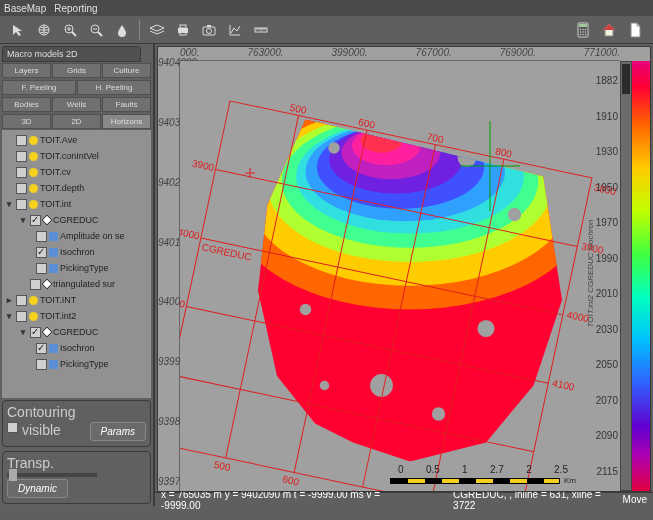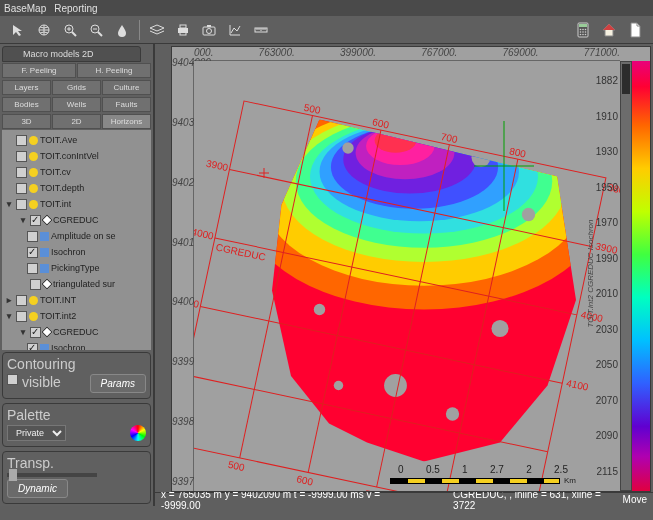--- a/index.html
+++ b/index.html
@@ -10,48 +10,48 @@
 
 .toolbar { height: 28px; background: #5f5f5f; border-bottom: 1px solid #3a3a3a; display: flex; align-items: center; padding: 2px 6px; gap: 2px; }
 .tool-btn { width: 24px; height: 22px; background: #5f5f5f; border: none; display: flex; align-items: center; justify-content: center; cursor: pointer; }
 .tool-sep { width: 1px; height: 20px; background: #888; margin: 0 3px; }
 .tool-right { margin-left: auto; display: flex; gap: 2px; }
 
 .main { display: flex; height: 462px; }
 
 .sidebar { width: 155px; background: #606060; border-right: 2px solid #3a3a3a; display: flex; flex-direction: column; }
 
-.panel-header { background: #505050; padding: 2px 20px; font-size: 9px; color: #ddd; border: 1px solid #3a3a3a; border-radius: 3px 3px 0 0; margin: 2px 12px 0 2px; }
+.panel-header { background: #505050; padding: 2px 4px; font-size: 9px; color: #ddd; border: 1px solid #3a3a3a; border-radius: 3px 3px 0 0; margin: 2px 12px 0 2px; }
 
 .tabs-row { display: flex; gap: 1px; padding: 1px 2px; }
 .tab { flex: 1; background: #707070; padding: 2px 3px; font-size: 8px; text-align: center; border: 1px solid #505050; cursor: pointer; color: #ddd; }
 .tab.active { background: #888; }
 
 .tree { flex: 1; background: #919191; margin: 0 2px; overflow-y: auto; overflow-x: hidden; padding: 2px 0; }
 .tree-row { display: flex; align-items: center; height: 16px; padding: 0 2px; gap: 2px; white-space: nowrap; }
 .tree-row.indent1 { padding-left: 16px; }
-.tree-row.indent2 { padding-left: 13px; }
+.tree-row.indent2 { padding-left: 22px; }
 .expander { width: 10px; height: 10px; display: inline-flex; align-items: center; justify-content: center; cursor: pointer; color: #333; font-size: 9px; font-weight: bold; }
 .chk { width: 11px; height: 11px; background: #d0d0d0; border: 1px solid #555; display: inline-block; cursor: pointer; position: relative; }
 .chk.on::after { content: "✓"; position: absolute; top: -2px; left: 0; font-size: 10px; color: #222; }
 .tree-label { color: #222; font-size: 9px; overflow: hidden; text-overflow: ellipsis; }
 .dot { width: 9px; height: 9px; border-radius: 50%; display: inline-block; background: #f5d020; }
 .diamond { width: 8px; height: 8px; transform: rotate(45deg); background: #fff; border: 1px solid #333; display: inline-block; }
 .blue-icon { width: 9px; height: 9px; background: #5a8fd8; display: inline-block; }
 
 .prop-panel { margin: 2px; border: 1px solid #3a3a3a; border-radius: 4px; padding: 3px 4px; }
 .prop-row { display: flex; align-items: flex-start; gap: 4px; margin: 2px 0; }
 .prop-label { color: #ccc; font-size: 14px; }
 .btn { background: #6a6a6a; border: 1px solid #888; border-radius: 3px; padding: 3px 10px; color: #fff; font-size: 10px; cursor: pointer; font-style: italic; }
 .select { background: #555; border: 1px solid #777; color: #eee; font-size: 9px; padding: 1px 4px; }
 .slider-track { width: 90px; height: 4px; background: #444; position: relative; }
 .slider-thumb { width: 8px; height: 12px; background: #aaa; position: absolute; top: -4px; left: 2px; }
 
 .viewport-wrap { flex: 1; display: flex; flex-direction: column; background: #5f5f5f; }
-.viewport { flex: 1; background: #a0a0a0; position: relative; overflow: hidden; margin: 2px 2px 0 16px; border: 1px solid #3a3a3a; }
+.viewport { flex: 1; background: #a0a0a0; position: relative; overflow: hidden; margin: 2px 2px 0 2px; border: 1px solid #3a3a3a; }
 .axis-top { position: absolute; top: 0; left: 22px; right: 30px; height: 14px; background: #a0a0a0; display: flex; justify-content: space-between; color: #444; font-size: 8px; border-bottom: 1px solid #666; }
 .axis-top span { font-style: italic; }
 .axis-left { position: absolute; top: 14px; bottom: 0; left: 0; width: 22px; background: #a0a0a0; display: flex; flex-direction: column; justify-content: space-between; color: #444; font-size: 8px; border-right: 1px solid #666; }
 .axis-left span { font-style: italic; transform: translateY(-4px); }
 .map-canvas { position: absolute; top: 14px; left: 22px; right: 30px; bottom: 0; background: #a0a0a0; }
 
 .colorbar-area { position: absolute; top: 14px; right: 0; bottom: 0; width: 30px; display: flex; }
 .vscroll { width: 12px; background: #6c6c6c; border: 1px solid #444; position: relative; }
 .vscroll-thumb { position: absolute; top: 2px; left: 1px; right: 1px; height: 30px; background: #2c2c2c; }
 .colorbar { width: 18px; background: linear-gradient(to bottom, #e9007a 0%, #ff0033 6%, #ff6600 15%, #ffcc00 25%, #c0ff00 35%, #40ff40 45%, #00ffc0 55%, #00c0ff 65%, #3060ff 75%, #6000d0 85%, #b000b0 92%, #e00040 100%); }
@@ -175,28 +175,28 @@
           <path d="M2 1 H8 L11 4 V15 H2 Z" fill="#fff" stroke="#888"></path>
           <path d="M8 1 V4 H11" fill="none" stroke="#888"></path>
         </svg>
       </button>
   </div>
 </div>
 
 <div class="main">
   <div class="sidebar">
     <div class="panel-header">Macro models 2D</div>
-    <div class="tabs-row" id="tabrow2">
-        <div class="tab">F. Peeling</div>
-        <div class="tab">H. Peeling</div>
-      </div>
     <div class="tabs-row" id="tabrow1">
         <div class="tab">Layers</div>
         <div class="tab">Grids</div>
         <div class="tab">Culture</div>
+      </div>
+    <div class="tabs-row" id="tabrow2">
+        <div class="tab">F. Peeling</div>
+        <div class="tab">H. Peeling</div>
       </div>
     <div class="tabs-row" id="tabrow3">
         <div class="tab">Bodies</div>
         <div class="tab">Wells</div>
         <div class="tab">Faults</div>
       </div>
     <div class="tabs-row" id="tabrow4">
         <div class="tab">3D</div>
         <div class="tab">2D</div>
         <div class="tab active">Horizons</div>
@@ -296,27 +296,20 @@
 
     <div class="prop-panel">
       <div class="prop-label">Contouring</div>
       <div class="prop-row">
         <span class="chk"></span>
         <span class="prop-label">visible</span>
         <button class="btn" style="margin-left:auto">Params</button>
       </div>
     </div>
 
-    <div class="prop-panel">
-      <div class="prop-label">Palette</div>
-      <div class="prop-row">
-        <select class="select"><option>Private</option></select>
-        <span style="margin-left:auto;width:16px;height:16px;border-radius:50%;background:conic-gradient(red,yellow,lime,cyan,blue,magenta,red);"></span>
-      </div>
-    </div>
 
     <div class="prop-panel">
       <div class="prop-label">Transp.</div>
       <div class="prop-row">
         <div class="slider-track">
             <div class="slider-thumb"></div>
           </div>
       </div>
       <div class="prop-row">
         <button class="btn">Dynamic</button>

